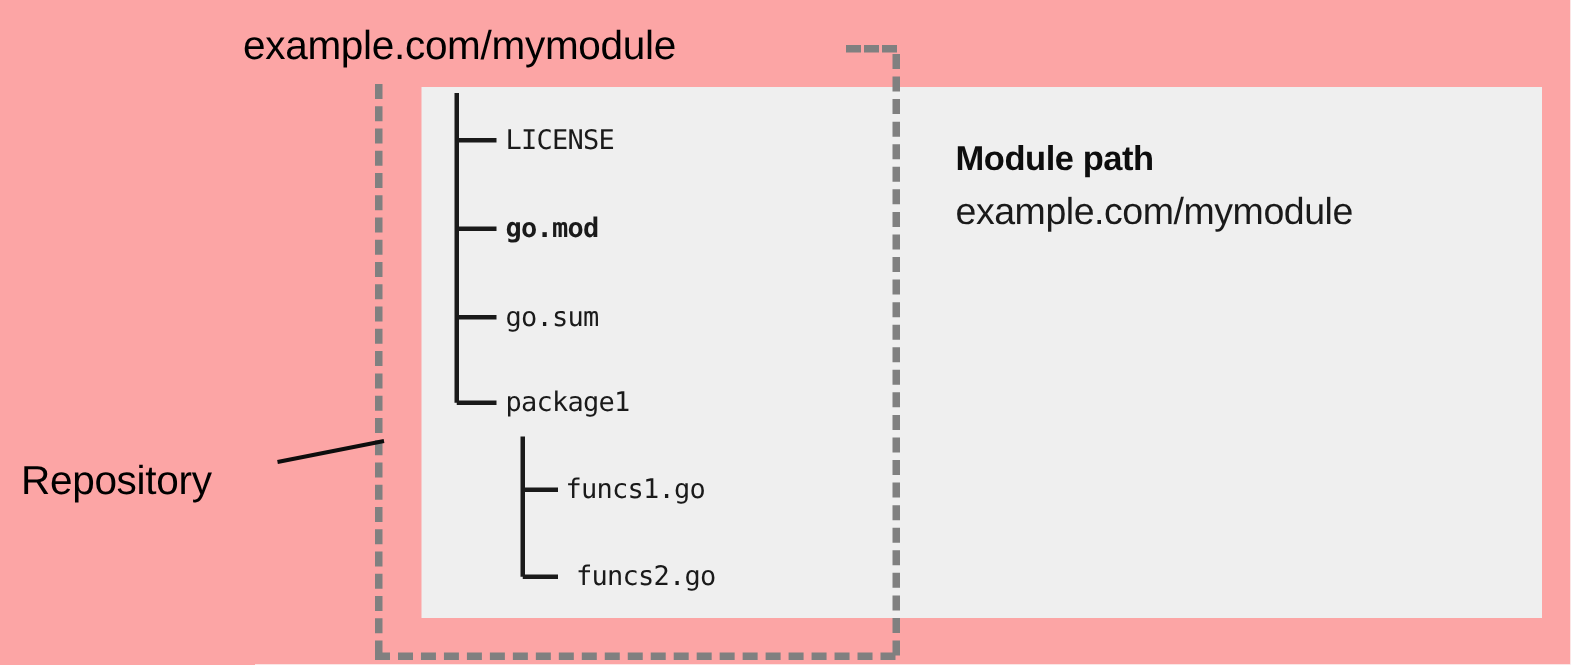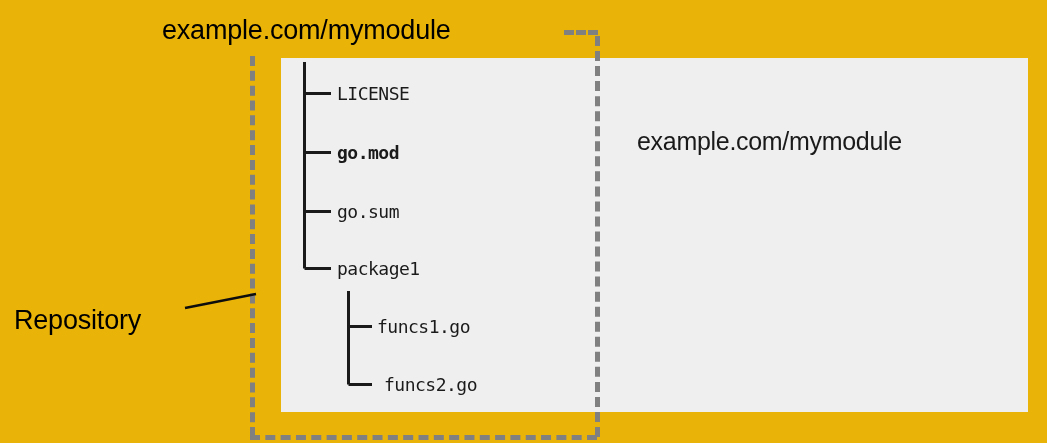--- a/index.html
+++ b/index.html
@@ -7,21 +7,21 @@
     padding: 0;
     background: #ffffff;
   }
   body {
     font-family: "Liberation Sans", sans-serif;
   }
   #canvas {
     position: relative;
     width: 1047px;
     height: 443px;
-    background: #eab308;
+    background: #fca5a5;
     overflow: hidden;
   }
 
   
   .module-panel {
     position: absolute;
     left: 281px;
     top: 58px;
     width: 747px;
     height: 354px;
@@ -150,17 +150,18 @@
 
   <div class="tree">
     <div class="tree-label" style="left:337px; top:79px;">LICENSE</div>
     <div class="tree-label" style="left:337px; top:138px;font-weight:bold;">go.mod</div>
     <div class="tree-label" style="left:337px; top:197px;">go.sum</div>
     <div class="tree-label" style="left:337px; top:254px;">package1</div>
     <div class="tree-label" style="left:377px; top:312px;">funcs1.go</div>
     <div class="tree-label" style="left:384px; top:370px;">funcs2.go</div>
   </div>
 
+  <div class="callout-title">Module path</div>
   <div class="callout-value">example.com/mymodule</div>
 
   <div class="repo-label">Repository</div>
 
 </div>
 
 </body></html>

